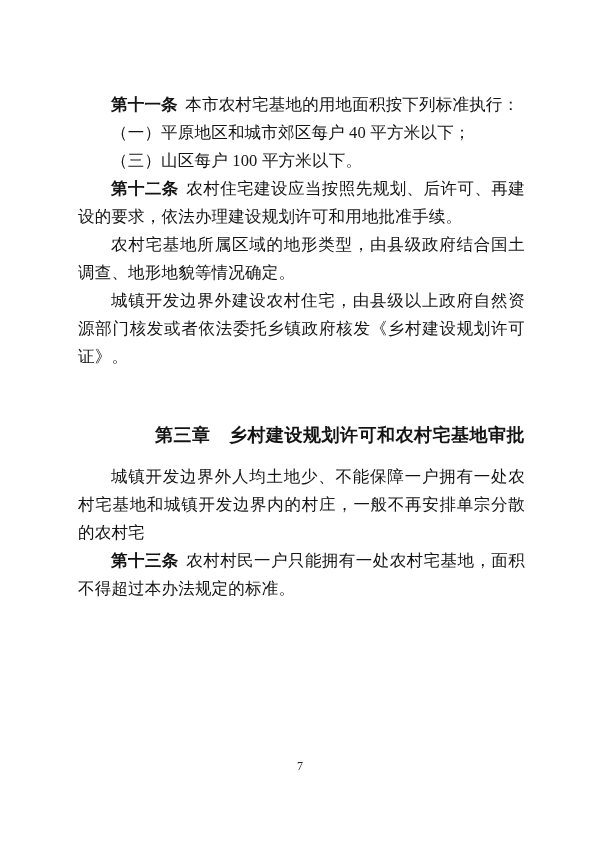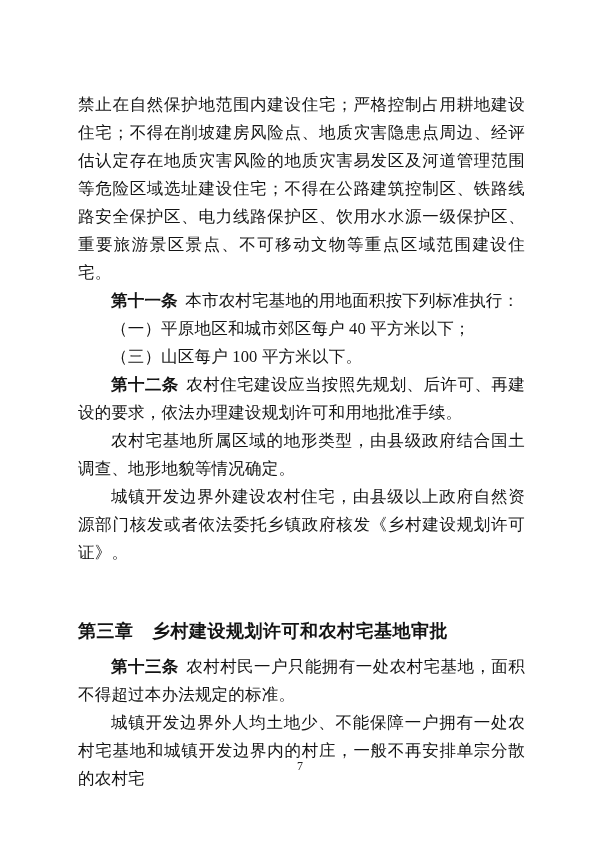--- a/index.html
+++ b/index.html
@@ -31,22 +31,22 @@
   }
   .para { margin: 0; }
   .indent { text-indent: 2em; }
   .term {
     font-weight: bold;
     font-family: Liberation Serif, serif;
     margin-right: 0.45em;
   }
   .chapter-heading {
     margin-top: 50px;
-    margin-bottom: 8px;
-    text-align: left;
+    margin-bottom: 14px;
+    text-align: right;
     text-indent: 0;
     font-size: 18px;
     line-height: 28px;
     font-weight: bold;
     font-family: "Liberation Sans", "DejaVu Sans", sans-serif;
     letter-spacing: 0.5px;
   }
   .page-number {
     position: absolute;
     top: 758px;
@@ -57,37 +57,36 @@
     line-height: 16px;
     color: #222222;
   }
 </style>
 </head>
 <body>
 
 <div class="page">
   <div class="content">
 
-    <p class="para">禁止在自然保护地范围内建设住宅；严格控制占用耕地建设住宅；不得在削坡建房风险点、地质灾害隐患点周边、经评估认定存在地质灾害风险的地质灾害易发区及河道管理范围等危险区域选址建设住宅；不得在公路建筑控制区、铁路线路安全保护区、电力线路保护区、饮用水水源一级保护区、重要旅游景区景点、不可移动文物等重点区域范围建设住宅。</p>
 
     <p class="para indent"><span class="term">第十一条</span><span>本市农村宅基地的用地面积按下列标准执行：</span></p>
 
     <p class="para indent">（一）平原地区和城市郊区每户 40 平方米以下；</p>
 
 
     <p class="para indent">（三）山区每户 100 平方米以下。</p>
 
     <p class="para indent"><span class="term">第十二条</span><span>农村住宅建设应当按照先规划、后许可、再建设的要求，依法办理建设规划许可和用地批准手续。</span></p>
 
     <p class="para indent">农村宅基地所属区域的地形类型，由县级政府结合国土调查、地形地貌等情况确定。</p>
 
     <p class="para indent">城镇开发边界外建设农村住宅，由县级以上政府自然资源部门核发或者依法委托乡镇政府核发《乡村建设规划许可证》。</p>
 
     <h2 class="chapter-heading">第三章　乡村建设规划许可和农村宅基地审批</h2>
 
+    <p class="para indent">城镇开发边界外人均土地少、不能保障一户拥有一处农村宅基地和城镇开发边界内的村庄，一般不再安排单宗分散的农村宅</p>
+
     <p class="para indent"><span class="term">第十三条</span><span>农村村民一户只能拥有一处农村宅基地，面积不得超过本办法规定的标准。</span></p>
-
-    <p class="para indent">城镇开发边界外人均土地少、不能保障一户拥有一处农村宅基地和城镇开发边界内的村庄，一般不再安排单宗分散的农村宅</p>
 
   </div>
 
   <div class="page-number">7</div>
 </div>
 
 </body></html>

